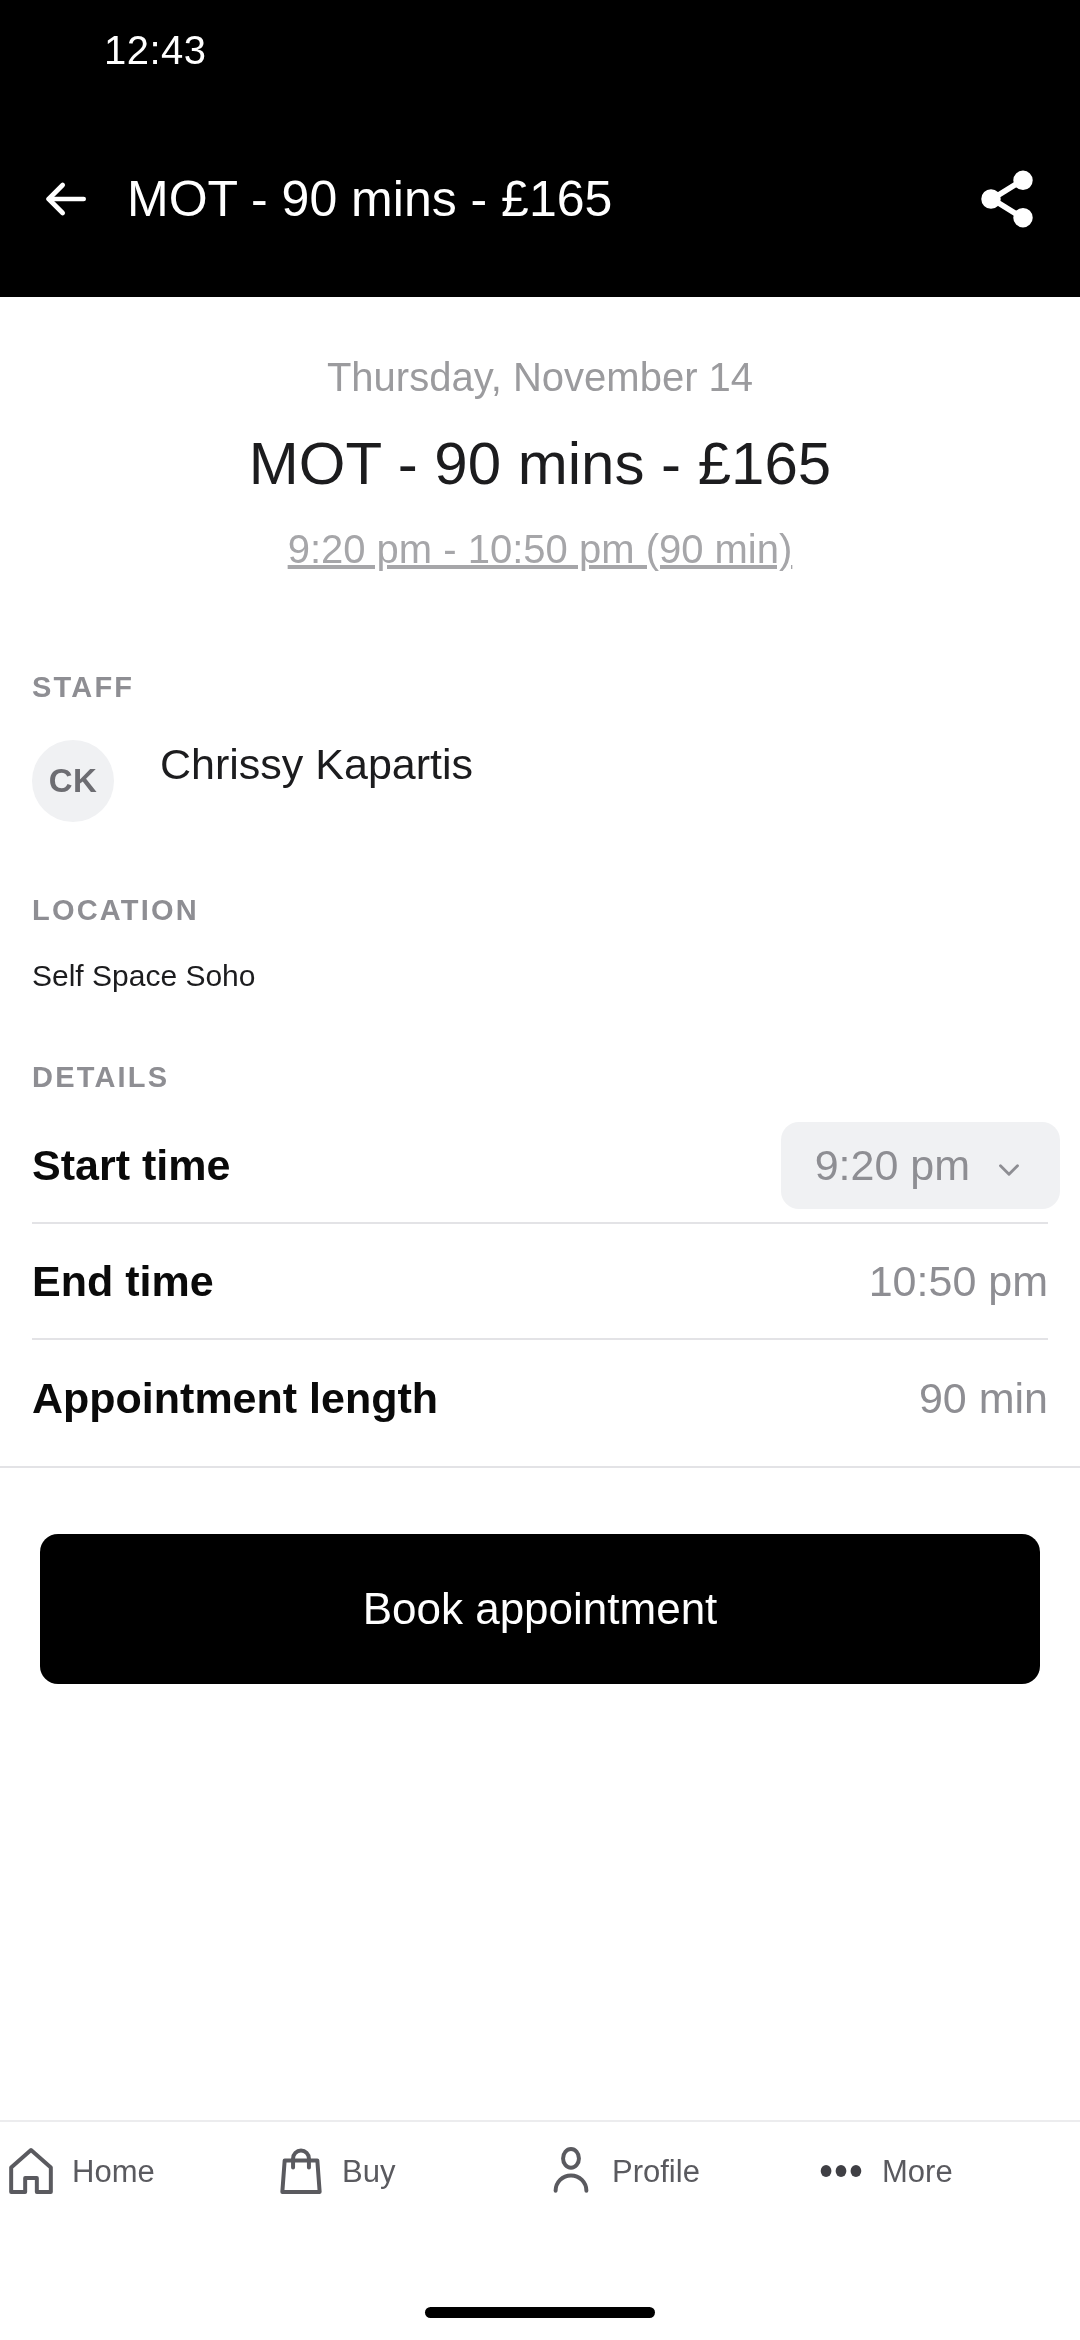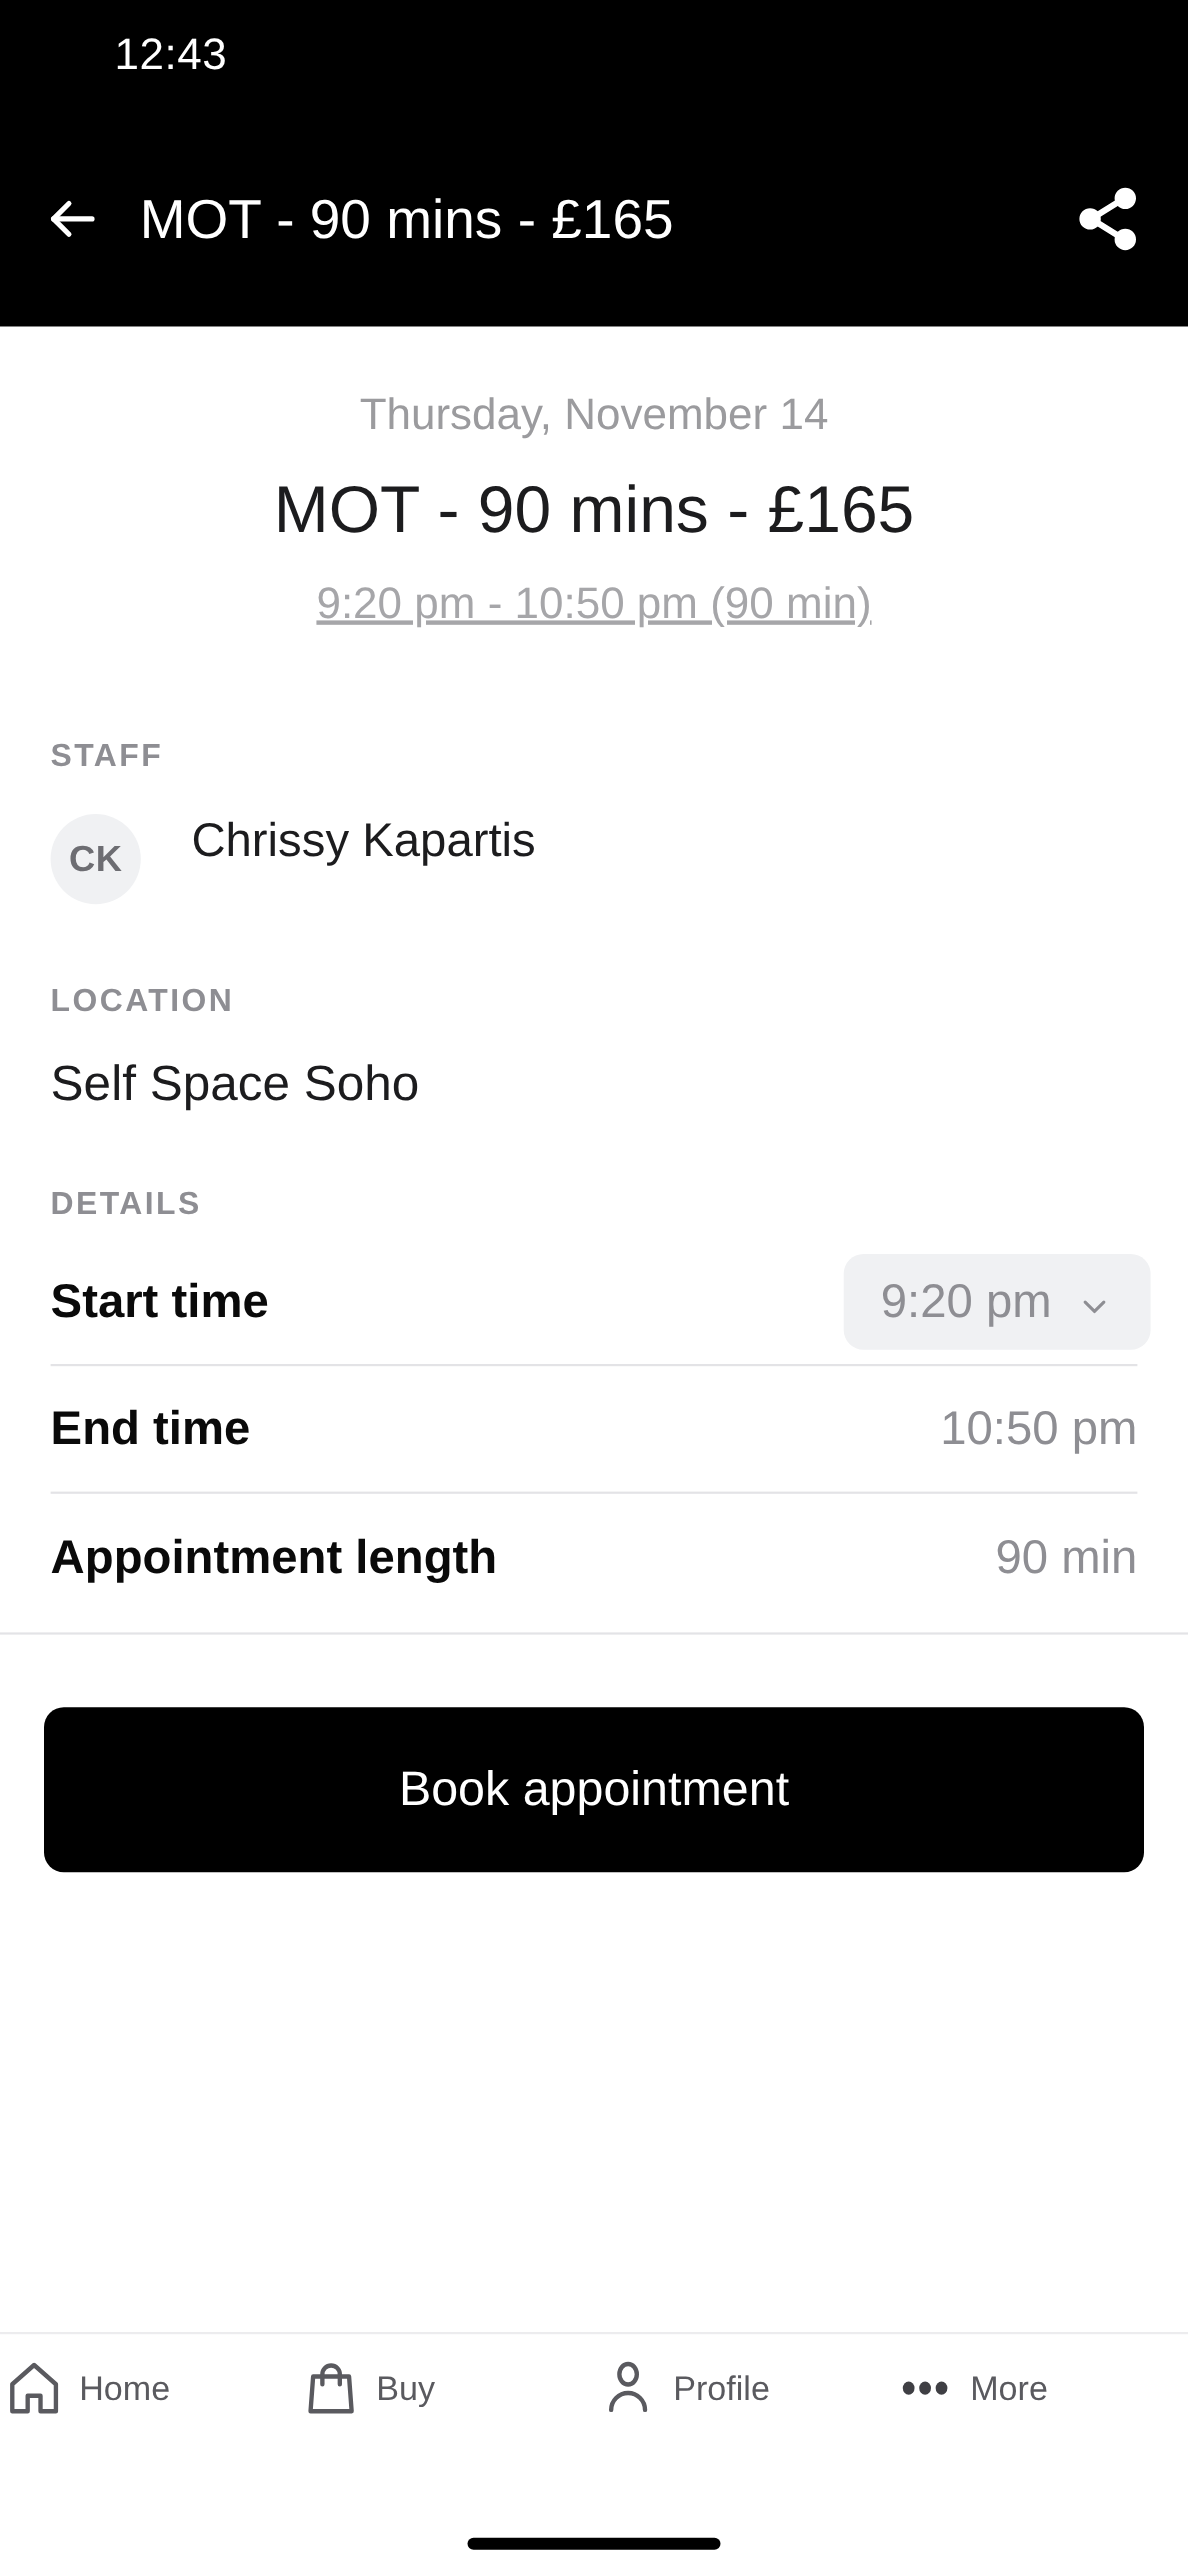--- a/index.html
+++ b/index.html
@@ -78,21 +78,21 @@
     margin-top:23px;
   }
   .hero .timerange {
     color:#a6a6a9;
     font-size:40px;
     line-height:1.3;
     margin-top:22px;
     text-decoration:underline;
   }
 
-  .section { padding:0 46px; }
+  .section { padding:0 32px; }
   .section-label {
     color:#8e8e93;
     font-size:29px;
     font-weight:bold;
     letter-spacing:2.2px;
     text-transform:uppercase;
   }
 
   .staff-block { margin-top:96px; }
   .staff-row {
@@ -112,21 +112,21 @@
   .staff-name {
     margin-left:46px;
     color:#1c1c1e;
     font-size:43px;
   }
 
   .loc-block { margin-top:72px; }
   .loc-value {
     margin-top:32px;
     color:#1c1c1e;
-    font-size:45px;
+    font-size:30px;
   }
 
   .details-block { margin-top:68px; }
 
   .detail-rows { margin-top:14px; }
   .detail-row {
     display:flex; align-items:center; justify-content:space-between;
     height:116px;
     border-bottom:2px solid #e3e3e6;
   }

